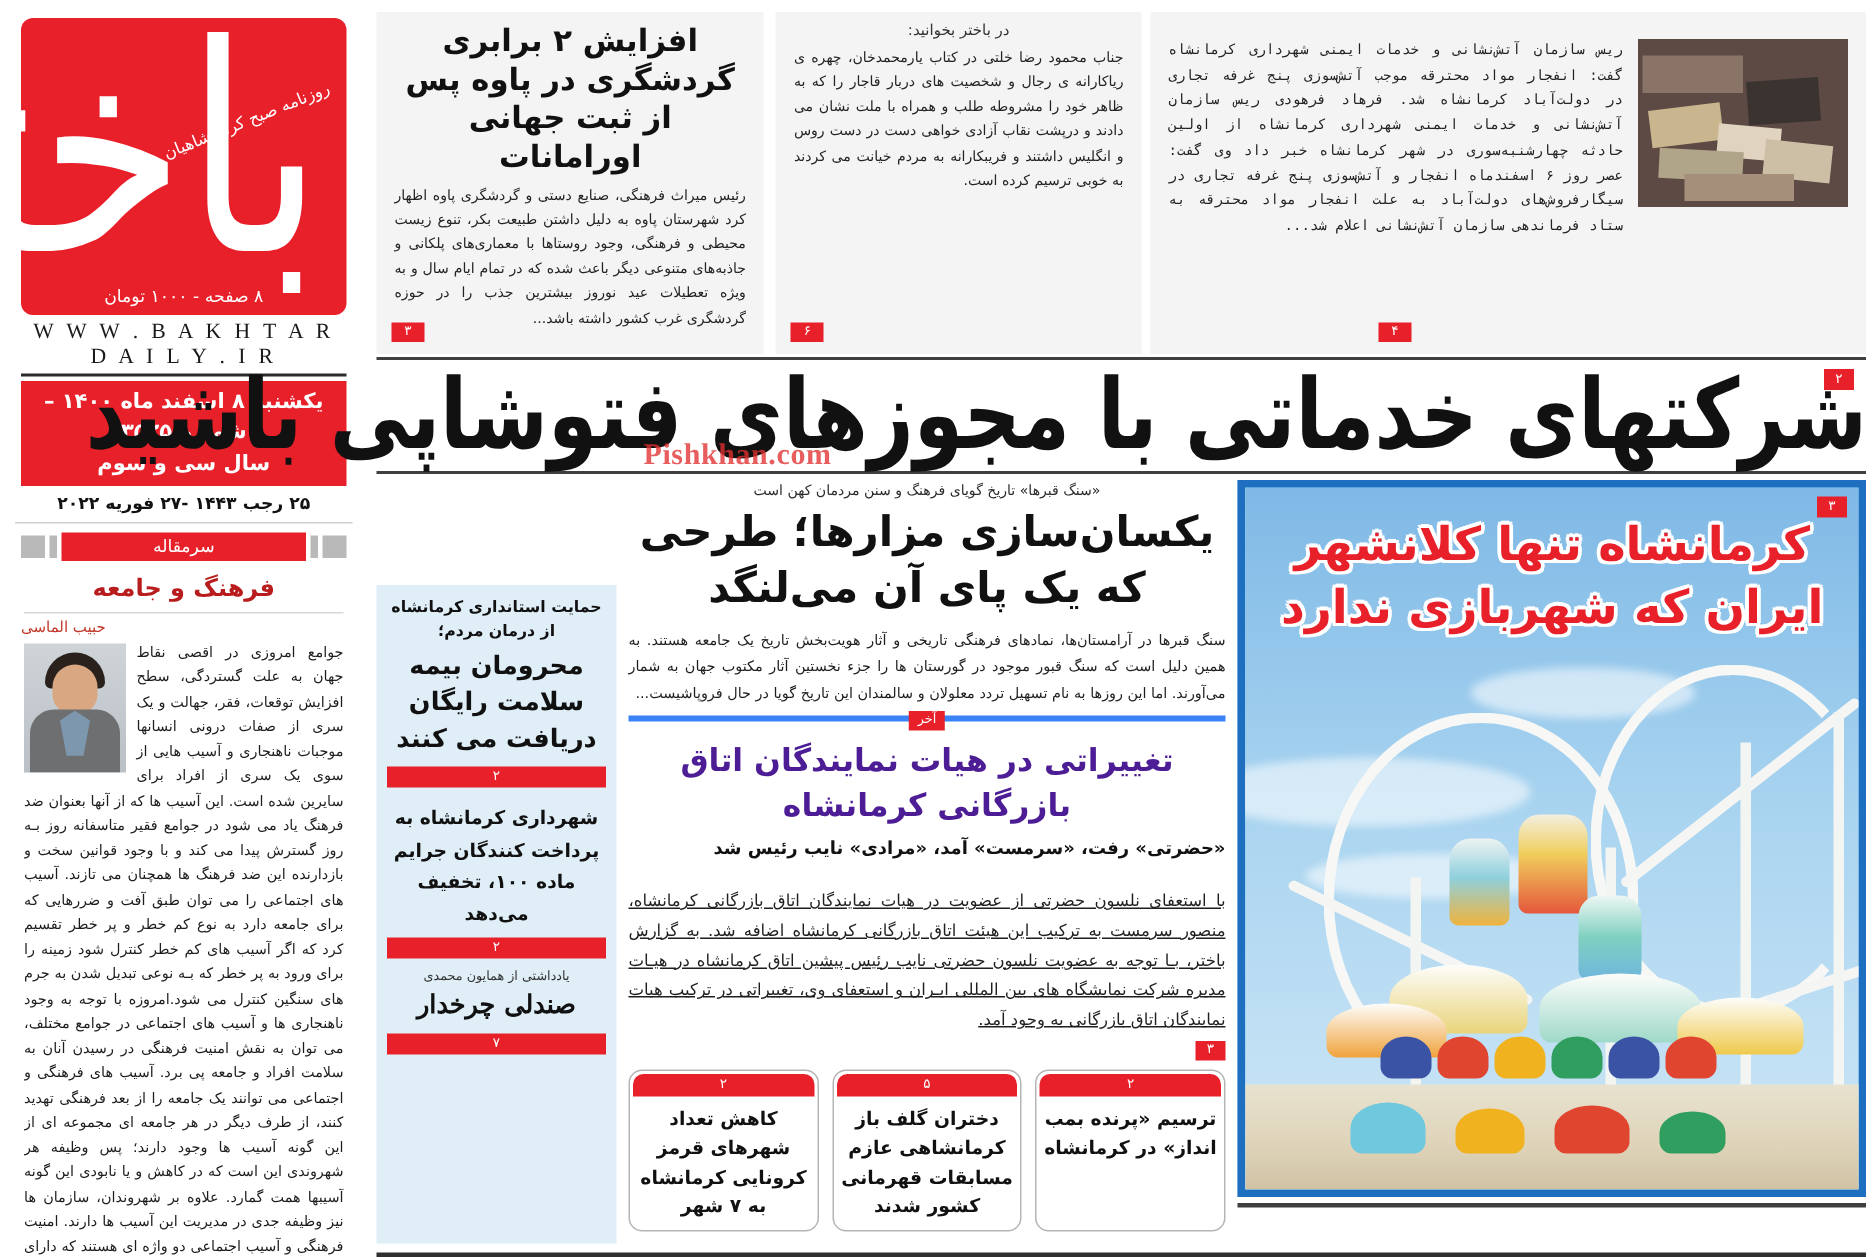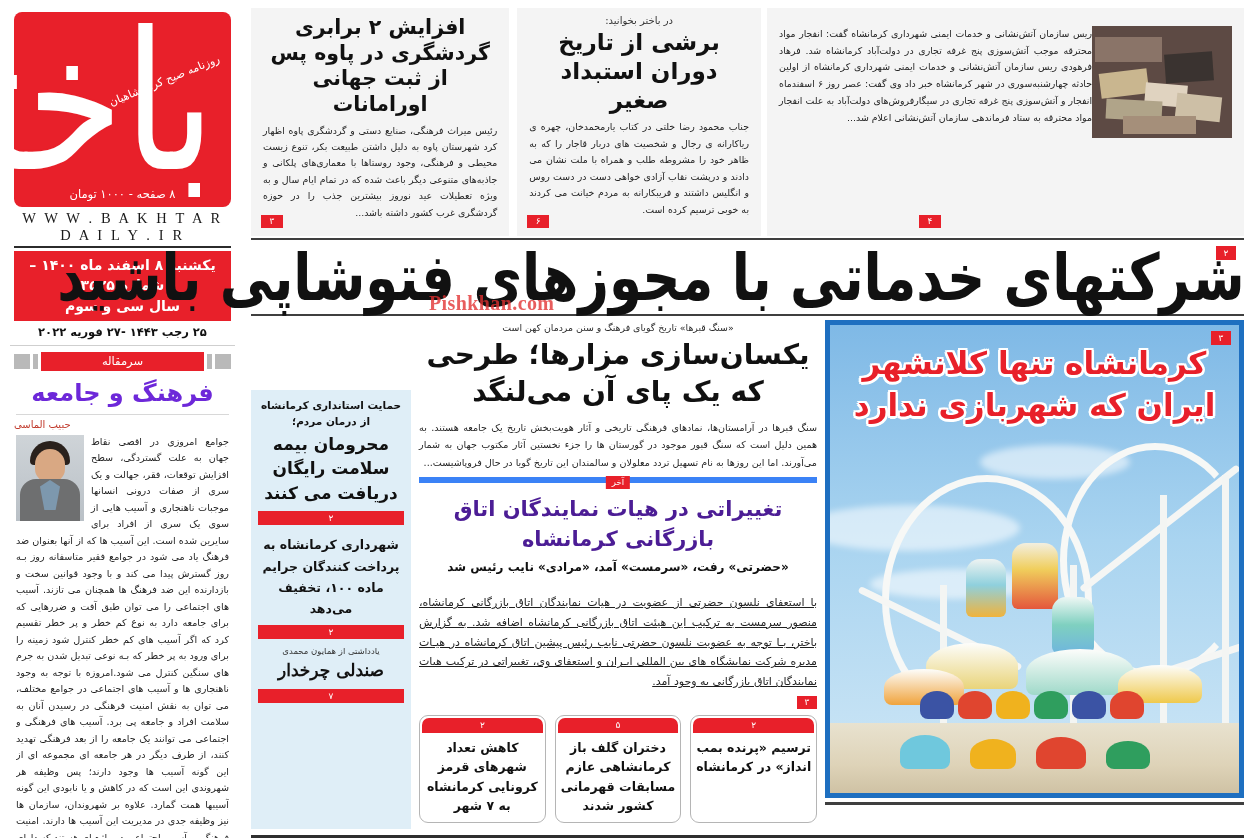--- a/index.html
+++ b/index.html
@@ -114,23 +114,23 @@
     flex: 1 1 auto;
     background: #e8202a;
     color: #fff;
     text-align: center;
     font-size: 11.5px;
     padding: 2px 0 3px 0;
   }
   .edit-title {
     margin: 8px 8px 0 8px;
     text-align: center;
-    font-size: 24px;
-    font-weight: bold;
-    color: #6d28d9;
+    font-size: 16px;
+    font-weight: bold;
+    color: #b91c1c;
     letter-spacing: -.5px;
   }
   .edit-rule { margin: 7px 10px 0 10px; border-top: 1px solid #d8d8d8; }
   .edit-author {
     margin: 4px 12px 2px 8px;
     text-align: left;
     font-size: 10px;
     color: #c0392b;
   }
   .edit-body {
@@ -247,21 +247,23 @@
     text-align: center;
     font-size: 25px;
     font-weight: bold;
     color: #111;
     line-height: 1.3;
     letter-spacing: -.6px;
   }
   .left-body {
     display: flex;
     flex-direction: row-reverse;
+    gap: 10px;
     margin-top: 8px;
+    font-family: Liberation Mono, monospace;
   }
   .left-text {
     flex: 1 1 auto;
     font-size: 9.4px;
     line-height: 1.78;
     text-align: justify;
     color: #232323;
   }
   .left-photo {
     flex: 0 0 140px;
@@ -389,21 +391,21 @@
   }
   .mid-body {
     margin-top: 8px;
     font-size: 9.6px;
     line-height: 1.82;
     text-align: justify;
     color: #1f1f1f;
   }
   .akhar-rule {
     margin: 6px 0 0 0;
-    border-top: 6px solid #3b82f6;
+    border-top: 4px solid #3b82f6;
     position: relative;
     height: 1px;
   }
   .akhar-tag {
     position: absolute;
     left: 50%; transform: translateX(-50%);
     top: -7px;
     background: #e8202a; color: #fff;
     font-size: 8.5px;
     padding: 1px 6px 2px 6px;
@@ -412,21 +414,20 @@
     margin-top: 12px;
     text-align: center;
     font-size: 21px;
     font-weight: bold;
     line-height: 1.4;
     color: #4c1d95;
     letter-spacing: -.4px;
   }
   .mid-sub {
     margin-top: 6px;
-    text-align: center;
     font-size: 12px;
     font-weight: bold;
     color: #111;
   }
   .mid-body2 {
     margin-top: 19px;
     font-size: 11px;
     line-height: 1.8;
     text-align: justify;
     color: #1f1f1f;
@@ -607,21 +608,20 @@
     </div>
   </aside>
 
   <section class="main">
 
     <div class="top-strip">
 
       <div class="top-mid">
         <article class="card">
           <div class="kicker">در باختر بخوانید:</div>
-          <h2 class="hl-mid">برشی از تاریخ دوران استبداد صغیر</h2>
           <p class="deck">جناب محمود رضا خلتی در کتاب یارمحمدخان، چهره ی ریاکارانه ی رجال و شخصیت های دربار قاجار را که به ظاهر خود را مشروطه طلب و همراه با ملت نشان می دادند و درپشت نقاب آزادی خواهی دست در دست روس و انگلیس داشتند و فریبکارانه به مردم خیانت می کردند به خوبی ترسیم کرده است.</p>
           <span class="pg bl">۶</span>
         </article>
 
         <article class="card">
           <h2 class="hl-mid sm">افزایش ۲ برابری گردشگری در پاوه پس از ثبت جهانی اورامانات</h2>
           <p class="deck">رئیس میراث فرهنگی، صنایع دستی و گردشگری پاوه اظهار کرد شهرستان پاوه به دلیل داشتن طبیعت بکر، تنوع زیست محیطی و فرهنگی، وجود روستاها با معماری‌های پلکانی و جاذبه‌های متنوعی دیگر باعث شده که در تمام ایام سال و به ویژه تعطیلات عید نوروز بیشترین جذب را در حوزه گردشگری غرب کشور داشته باشد...</p>
           <span class="pg bl">۳</span>
         </article>
       </div>

